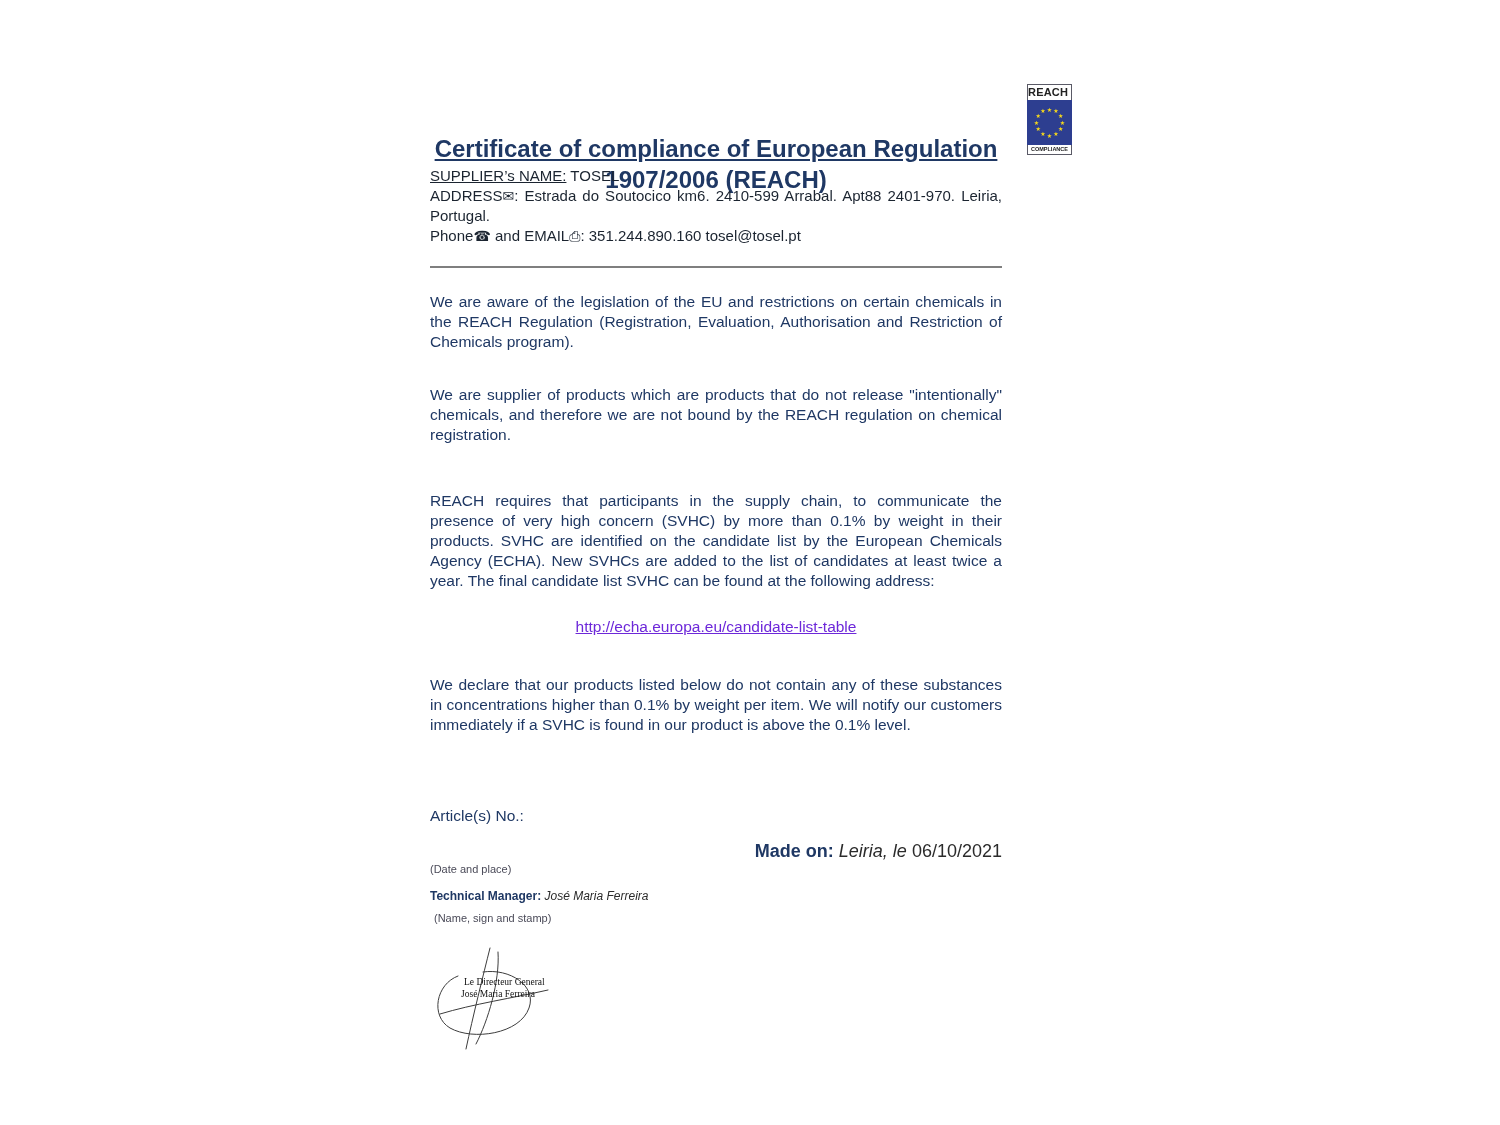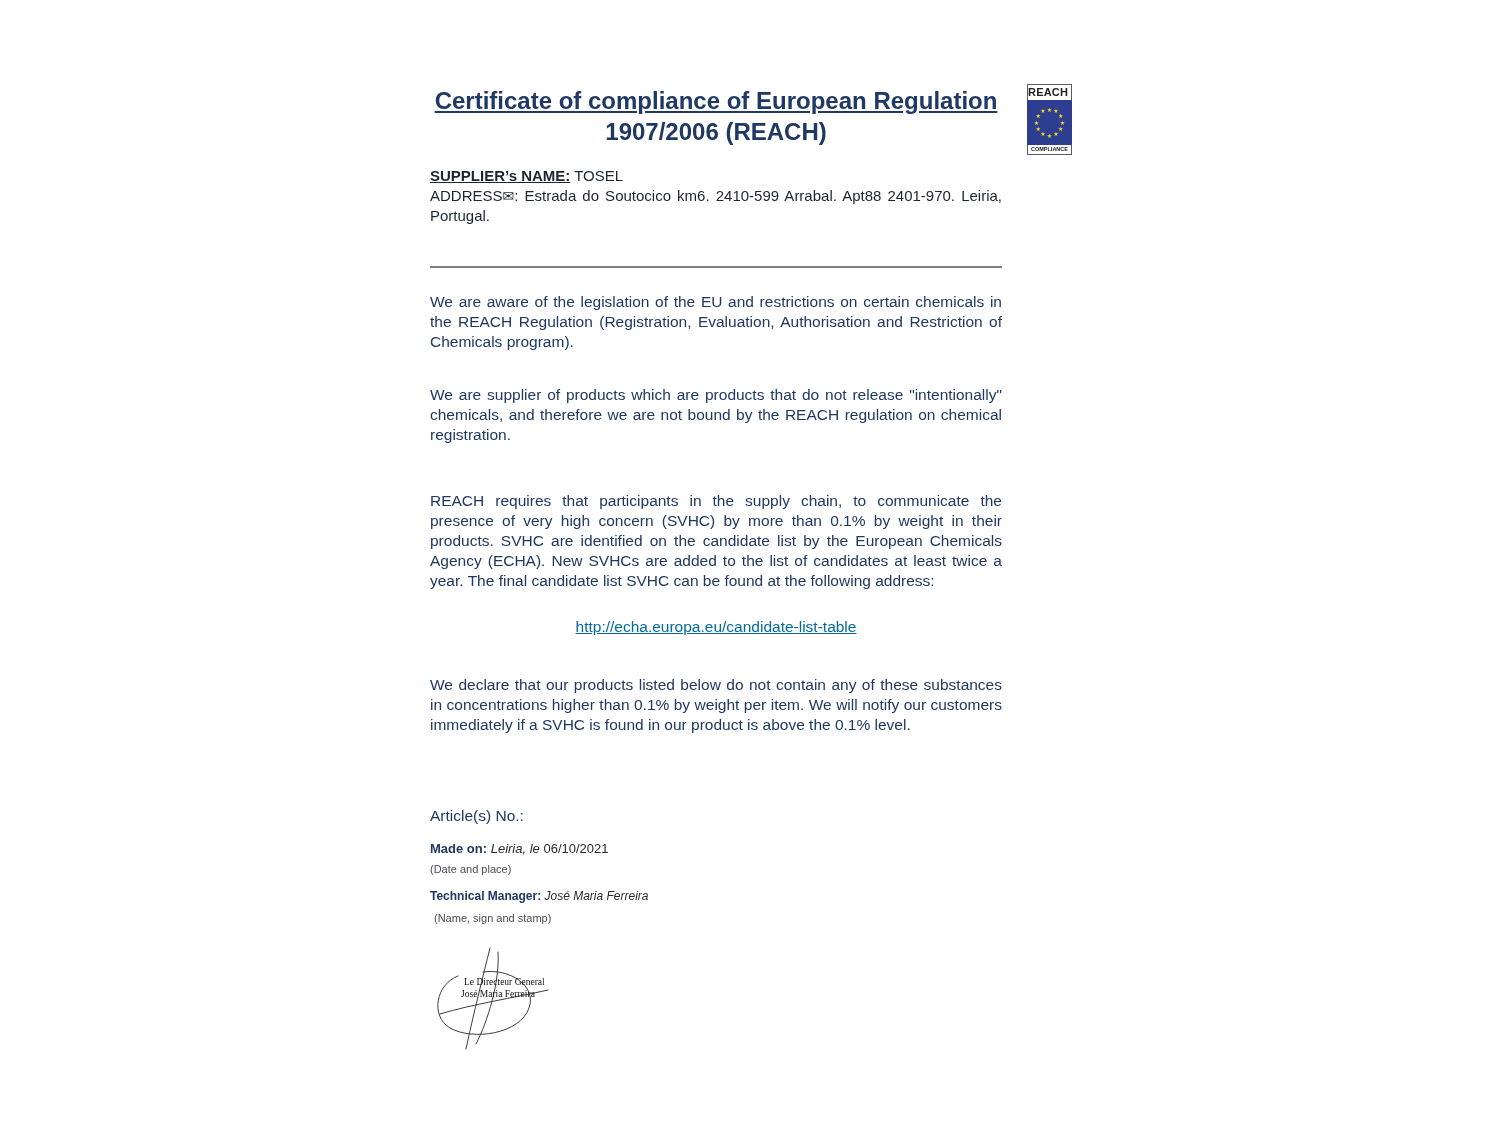--- a/index.html
+++ b/index.html
@@ -18,21 +18,21 @@
 
   
   .title {
     top: 85px;
     text-align: center;
     font-weight: bold;
     font-size: 24px;
     line-height: 31px;
     color: #1f3864;
   }
-  .title .underlined { text-decoration: underline; }
+  .title .underlined { text-decoration: underline; margin-top: 48px; }
 
   
   .logo { left: 1027px; top: 84px; width: 45px; }
   .logo-top {
     border: 1px solid #5a5a66;
     border-bottom: none;
     background: #fff;
     color: #222;
     font-weight: bold;
     font-size: 11px;
@@ -53,47 +53,47 @@
   }
 
   
   .supplier {
     top: 166px;
     font-size: 15px;
     line-height: 19.5px;
     color: #1b2430;
     text-align: justify;
   }
-  .supplier .name-label { font-weight: bold; text-decoration: underline; }
+  .supplier .name-label { font-weight: normal; text-decoration: underline; }
   .icon-char { font-size: 14px; }
 
   .divider {
     left: 430px; top: 266px;
     width: 572px; height: 2px;
     background: #7f7f7f;
   }
 
   
   .para {
     left: 430px; width: 572px;
     text-align: justify;
     font-size: 15.5px;
     line-height: 20px;
     color: #1f3864;
   }
   #p1 { top: 292px; }
   #p2 { top: 385px; }
   #p3 { top: 491px; }
   .link-line { top: 617px; text-align: center; }
-  .link-line a { color: #0369a1; text-decoration: underline; cursor: pointer; }
+  .link-line a { color: #6d28d9; text-decoration: underline; cursor: pointer; }
   #p4 { top: 675px; }
   .article-line { top: 806px; text-align: left; }
 
   
-  .made-on { top: 841px; font-size: 13px; color: #1f3864; }
+  .made-on { top: 841px; font-size: 18px; color: #1f3864; text-align: right; }
   .made-on .label, .manager .label { font-weight: bold; }
   .made-on .place { font-style: italic; color: #2b2b2b; }
   .made-on .date { color: #2b2b2b; }
   .note {
     font-size: 11px;
     color: #4a4a58;
   }
   #note-date { top: 863px; }
   .manager { top: 889px; font-size: 12px; color: #1f3864; }
   .manager .name { font-style: italic; color: #2b2b2b; }
@@ -135,20 +135,23 @@
   </div>
 
   <div class="abs col supplier">
     <div>
       <span class="name-label">SUPPLIER’s NAME:</span>
       <span>TOSEL</span>
     </div>
     <div>
       <span>ADDRESS</span><span class="icon-char">✉</span><span>: Estrada do Soutocico km6. 2410-599 Arrabal. Apt88 2401-970. Leiria, Portugal.</span>
     </div>
+    <div>
+      <span>Phone</span><span class="icon-char">☎</span><span> and EMAIL</span><span class="icon-char">⎙</span><span>: 351.244.890.160 tosel@tosel.pt</span>
+    </div>
   </div>
 
   <div class="abs divider"></div>
 
   <div id="p2" class="abs para">We are supplier of products which are products that do not release "intentionally" chemicals, and therefore we are not bound by the REACH regulation on chemical registration.</div>
   <div id="p1" class="abs para">We are aware of the legislation of the EU and restrictions on certain chemicals in the REACH Regulation (Registration, Evaluation, Authorisation and Restriction of Chemicals program).</div>
   <div id="p3" class="abs para">REACH requires that participants in the supply chain, to communicate the presence of very high concern (SVHC) by more than 0.1% by weight in their products. SVHC are identified on the candidate list by the European Chemicals Agency (ECHA). New SVHCs are added to the list of candidates at least twice a year. The final candidate list SVHC can be found at the following address:</div>
 
   <div class="abs para link-line">
     <a>http://echa.europa.eu/candidate-list-table</a>

